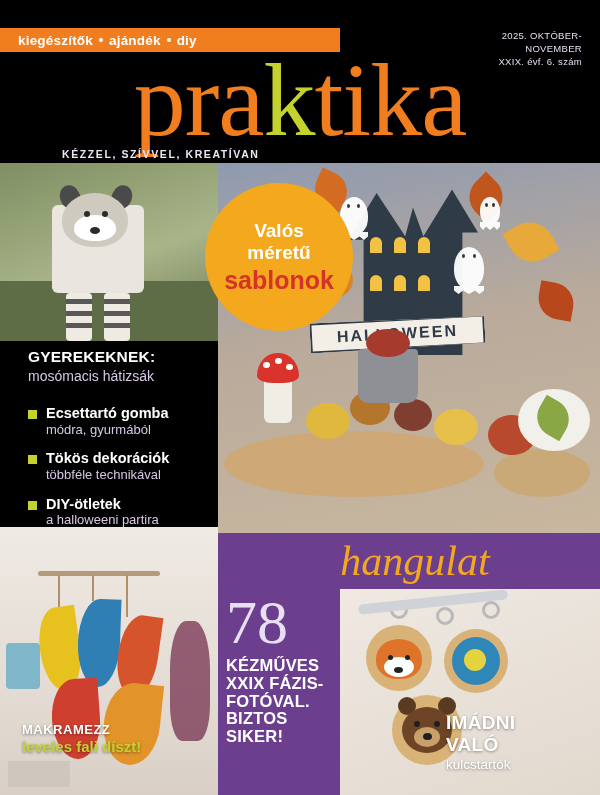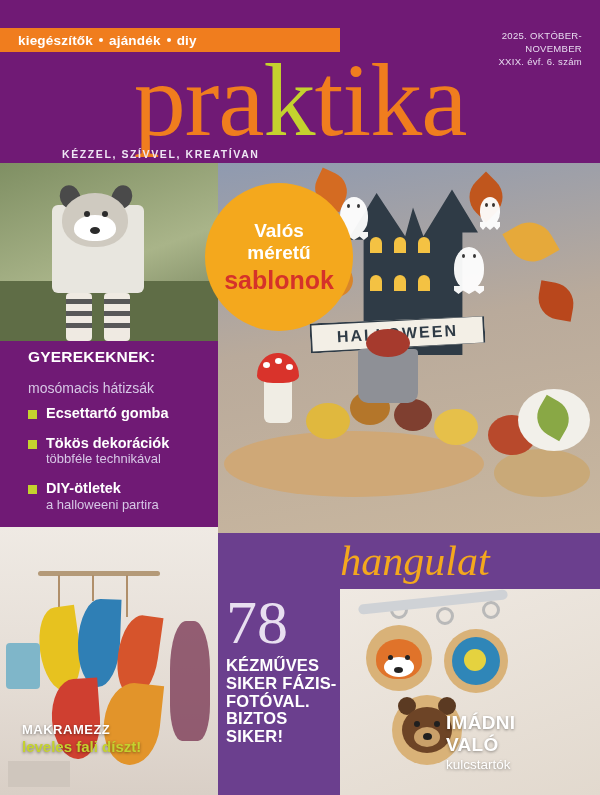--- a/index.html
+++ b/index.html
@@ -5,21 +5,21 @@
   * { box-sizing: border-box; margin: 0; padding: 0; }
   body {
     width: 600px; height: 795px;
     font-family: "Liberation Sans", sans-serif;
     background: #6b3f8e;
     overflow: hidden;
   }
   .cover {
     position: relative;
     width: 600px; height: 795px;
-    background: #701a75;
+    background: #000000;
     overflow: hidden;
   }
 
   
   .top-banner {
     position: absolute; top: 28px; left: 0;
     width: 340px; height: 24px;
     background: #f07d1e;
     display: flex; align-items: center;
     padding-left: 18px;
@@ -175,21 +175,21 @@
   }
   .leg { position:absolute; bottom:0; width:26px; height:48px; background:#efeae2; border-radius:4px;}
   .leg .stripe{ position:absolute; left:0; right:0; height:5px; background:#585858;}
 
   
   .kids-text {
     position: absolute; left: 28px; top: 348px;
     color: #ffffff;
   }
   .kids-text .t1 { font-size: 15.5px; font-weight: bold; letter-spacing: .2px; }
-  .kids-text .t2 { font-size: 14px; color: #d7c8e6; margin-top: 14px;}
+  .kids-text .t2 { font-size: 14px; color: #d7c8e6; margin-top: 2px;}
 
   .bullets {
     position: absolute; left: 28px; top: 405px;
     width: 200px;
     color: #ffffff;
   }
   .bullet-row { display: flex; align-items: flex-start; margin-bottom: 13px; }
   .bullet-sq {
     width: 9px; height: 9px; background: #c4d22e; margin-top: 5px; margin-right: 9px;
     flex: 0 0 auto;
@@ -387,20 +387,21 @@
   <div class="kids-text">
     <div class="t1">GYEREKEKNEK:</div>
     <div class="t2">mosómacis hátizsák</div>
   </div>
 
   <div class="bullets">
     <div class="bullet-row">
       <div class="bullet-sq"></div>
       <div class="bullet-txt">
         <div class="b1">Ecsettartó gomba</div>
+        <div class="b2">módra, gyurmából</div>
       </div>
     </div>
     <div class="bullet-row">
       <div class="bullet-sq"></div>
       <div class="bullet-txt">
         <div class="b1">Tökös dekorációk</div>
         <div class="b2">többféle technikával</div>
       </div>
     </div>
     <div class="bullet-row">
@@ -433,21 +434,21 @@
 
   <div class="makramezz">
     <div class="m1">MAKRAMEZZ</div>
     <div class="m2">leveles fali díszt!</div>
   </div>
 
   <div class="bm">
     <div class="num">78</div>
     <div class="txt">
       <div>KÉZMŰVES</div>
-      <div>SIKER FÁZIS-</div>
+      <div>XXIX FÁZIS-</div>
       <div>FOTÓVAL.</div>
       <div>BIZTOS SIKER!</div>
     </div>
   </div>
 
   <div class="photo-br">
     <div class="kring-metal" style="left:50px;top:12px;"></div>
     <div class="kring-metal" style="left:96px;top:18px;"></div>
     <div class="kring-metal" style="left:142px;top:12px;"></div>
     <div style="position:absolute;left:18px;top:8px;width:150px;height:10px;background:#cfd2d6;border-radius:5px;transform:rotate(-6deg);"></div>

